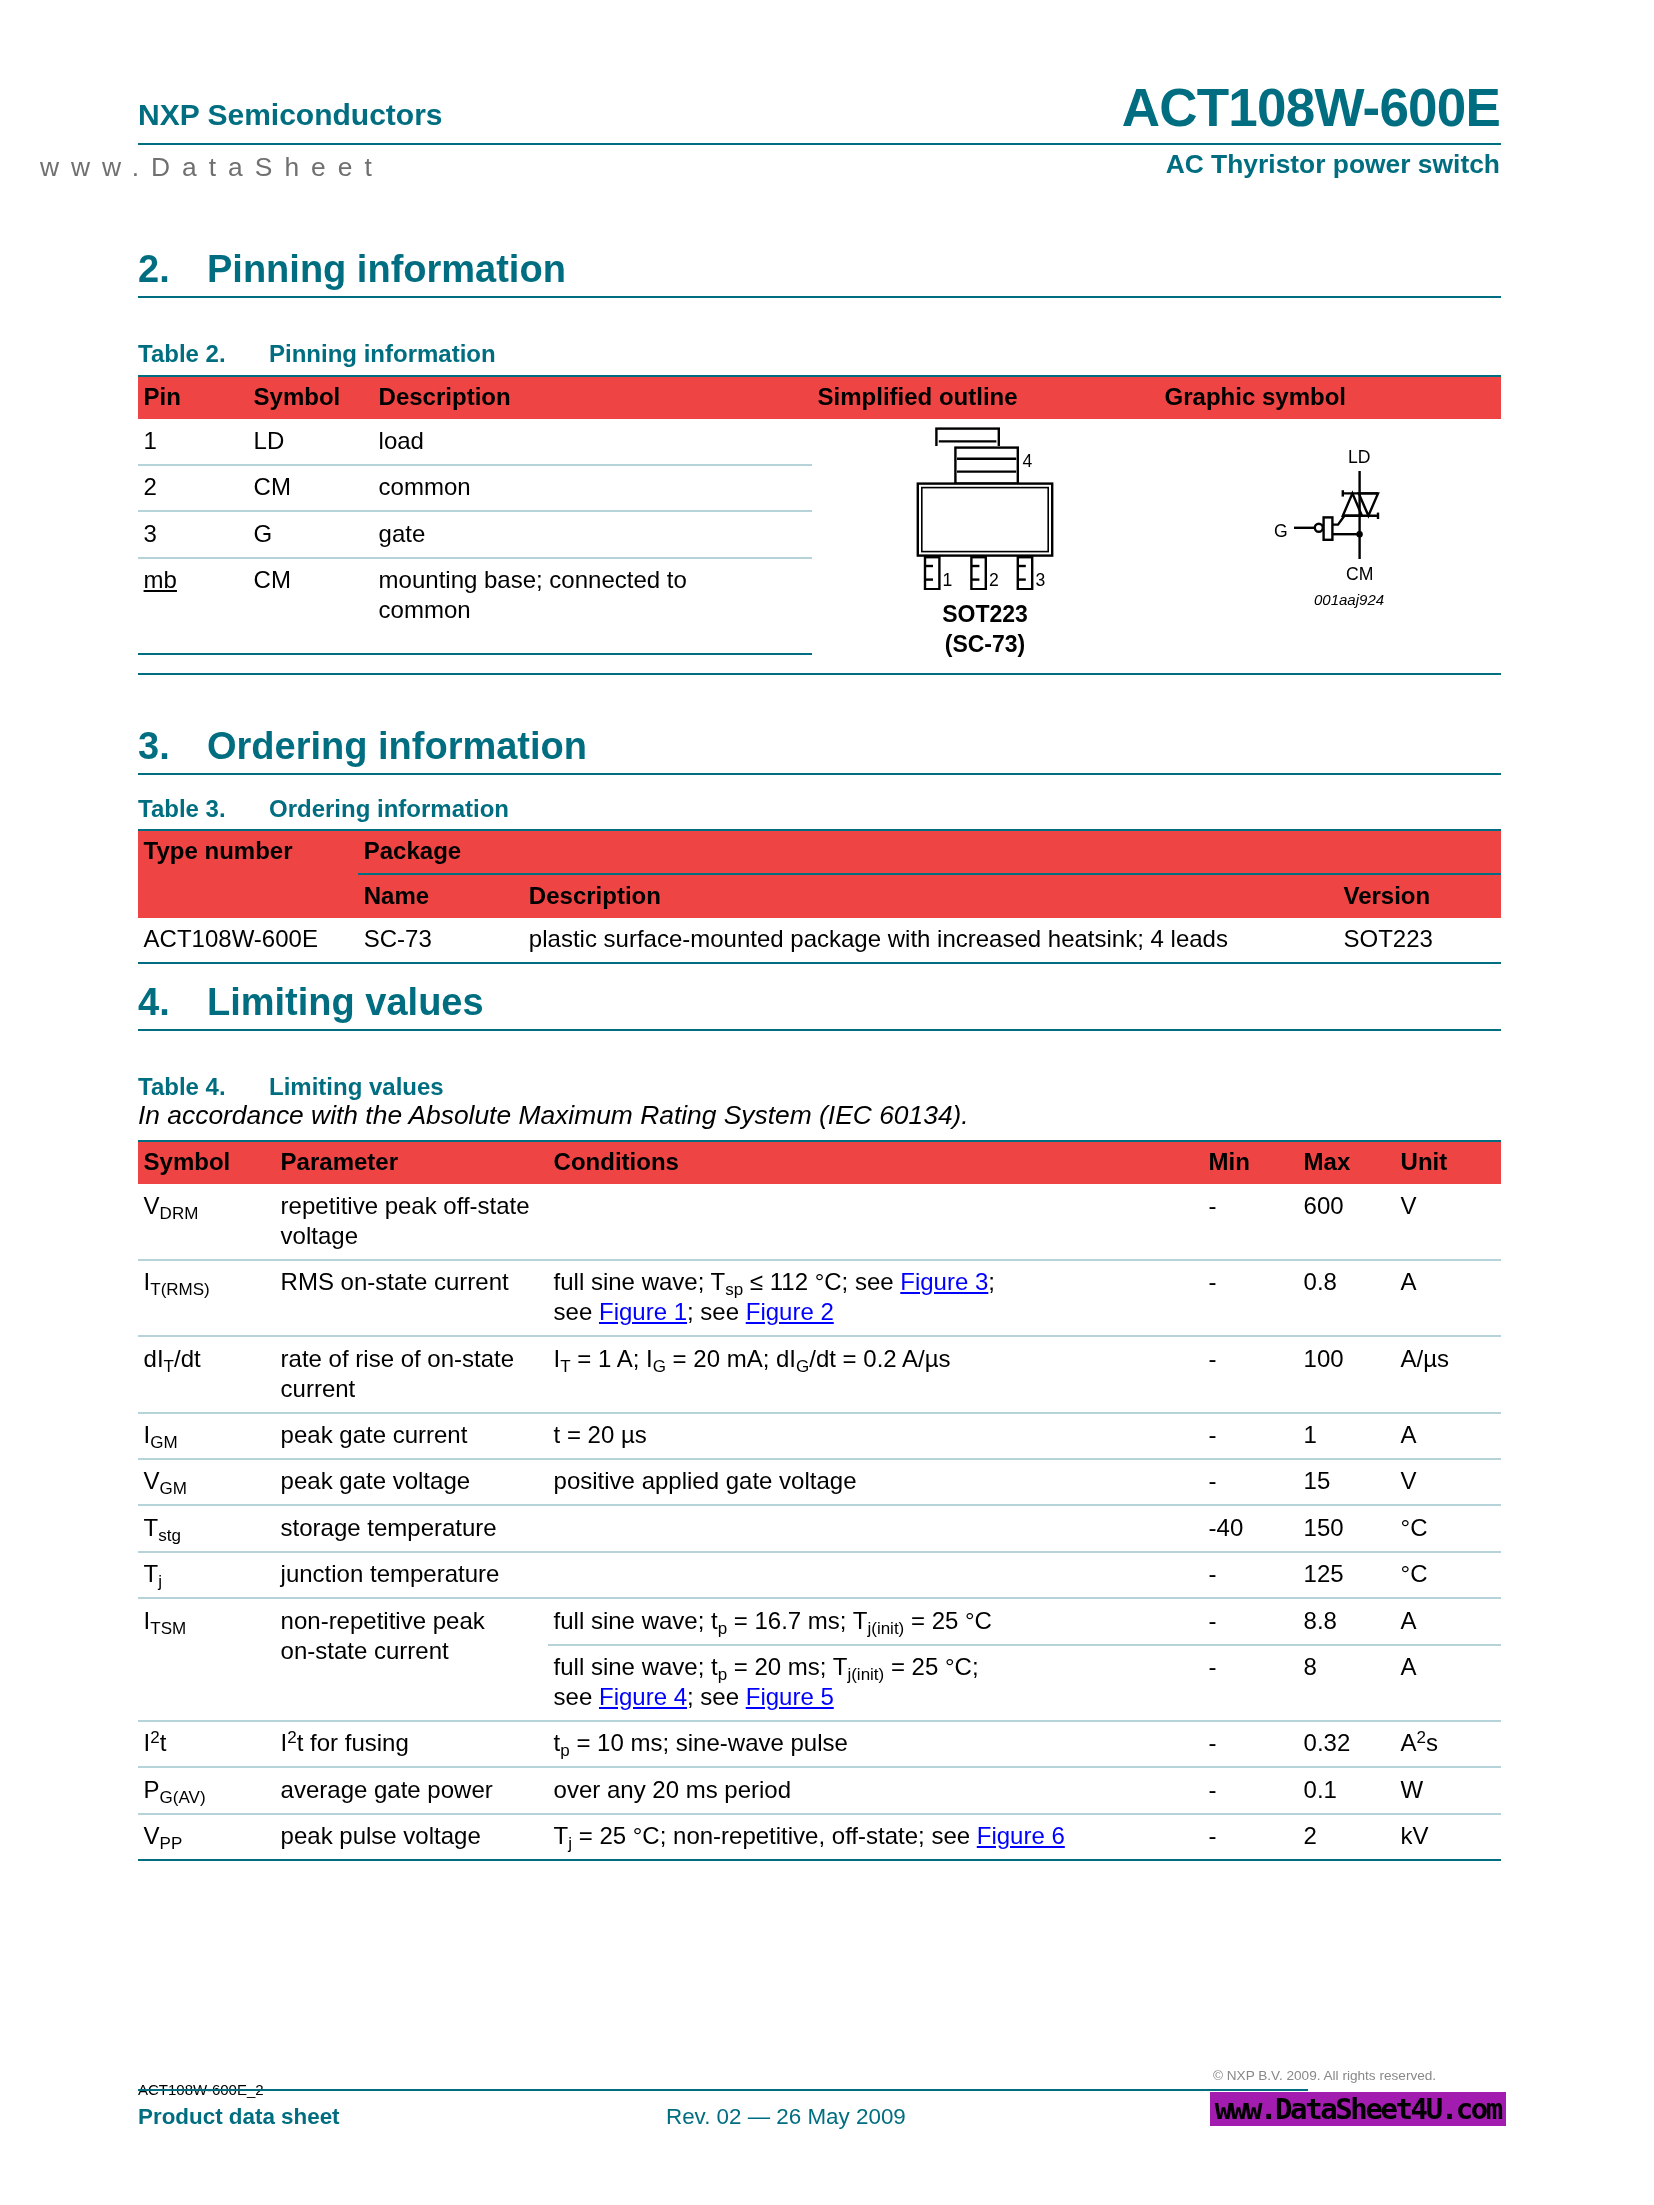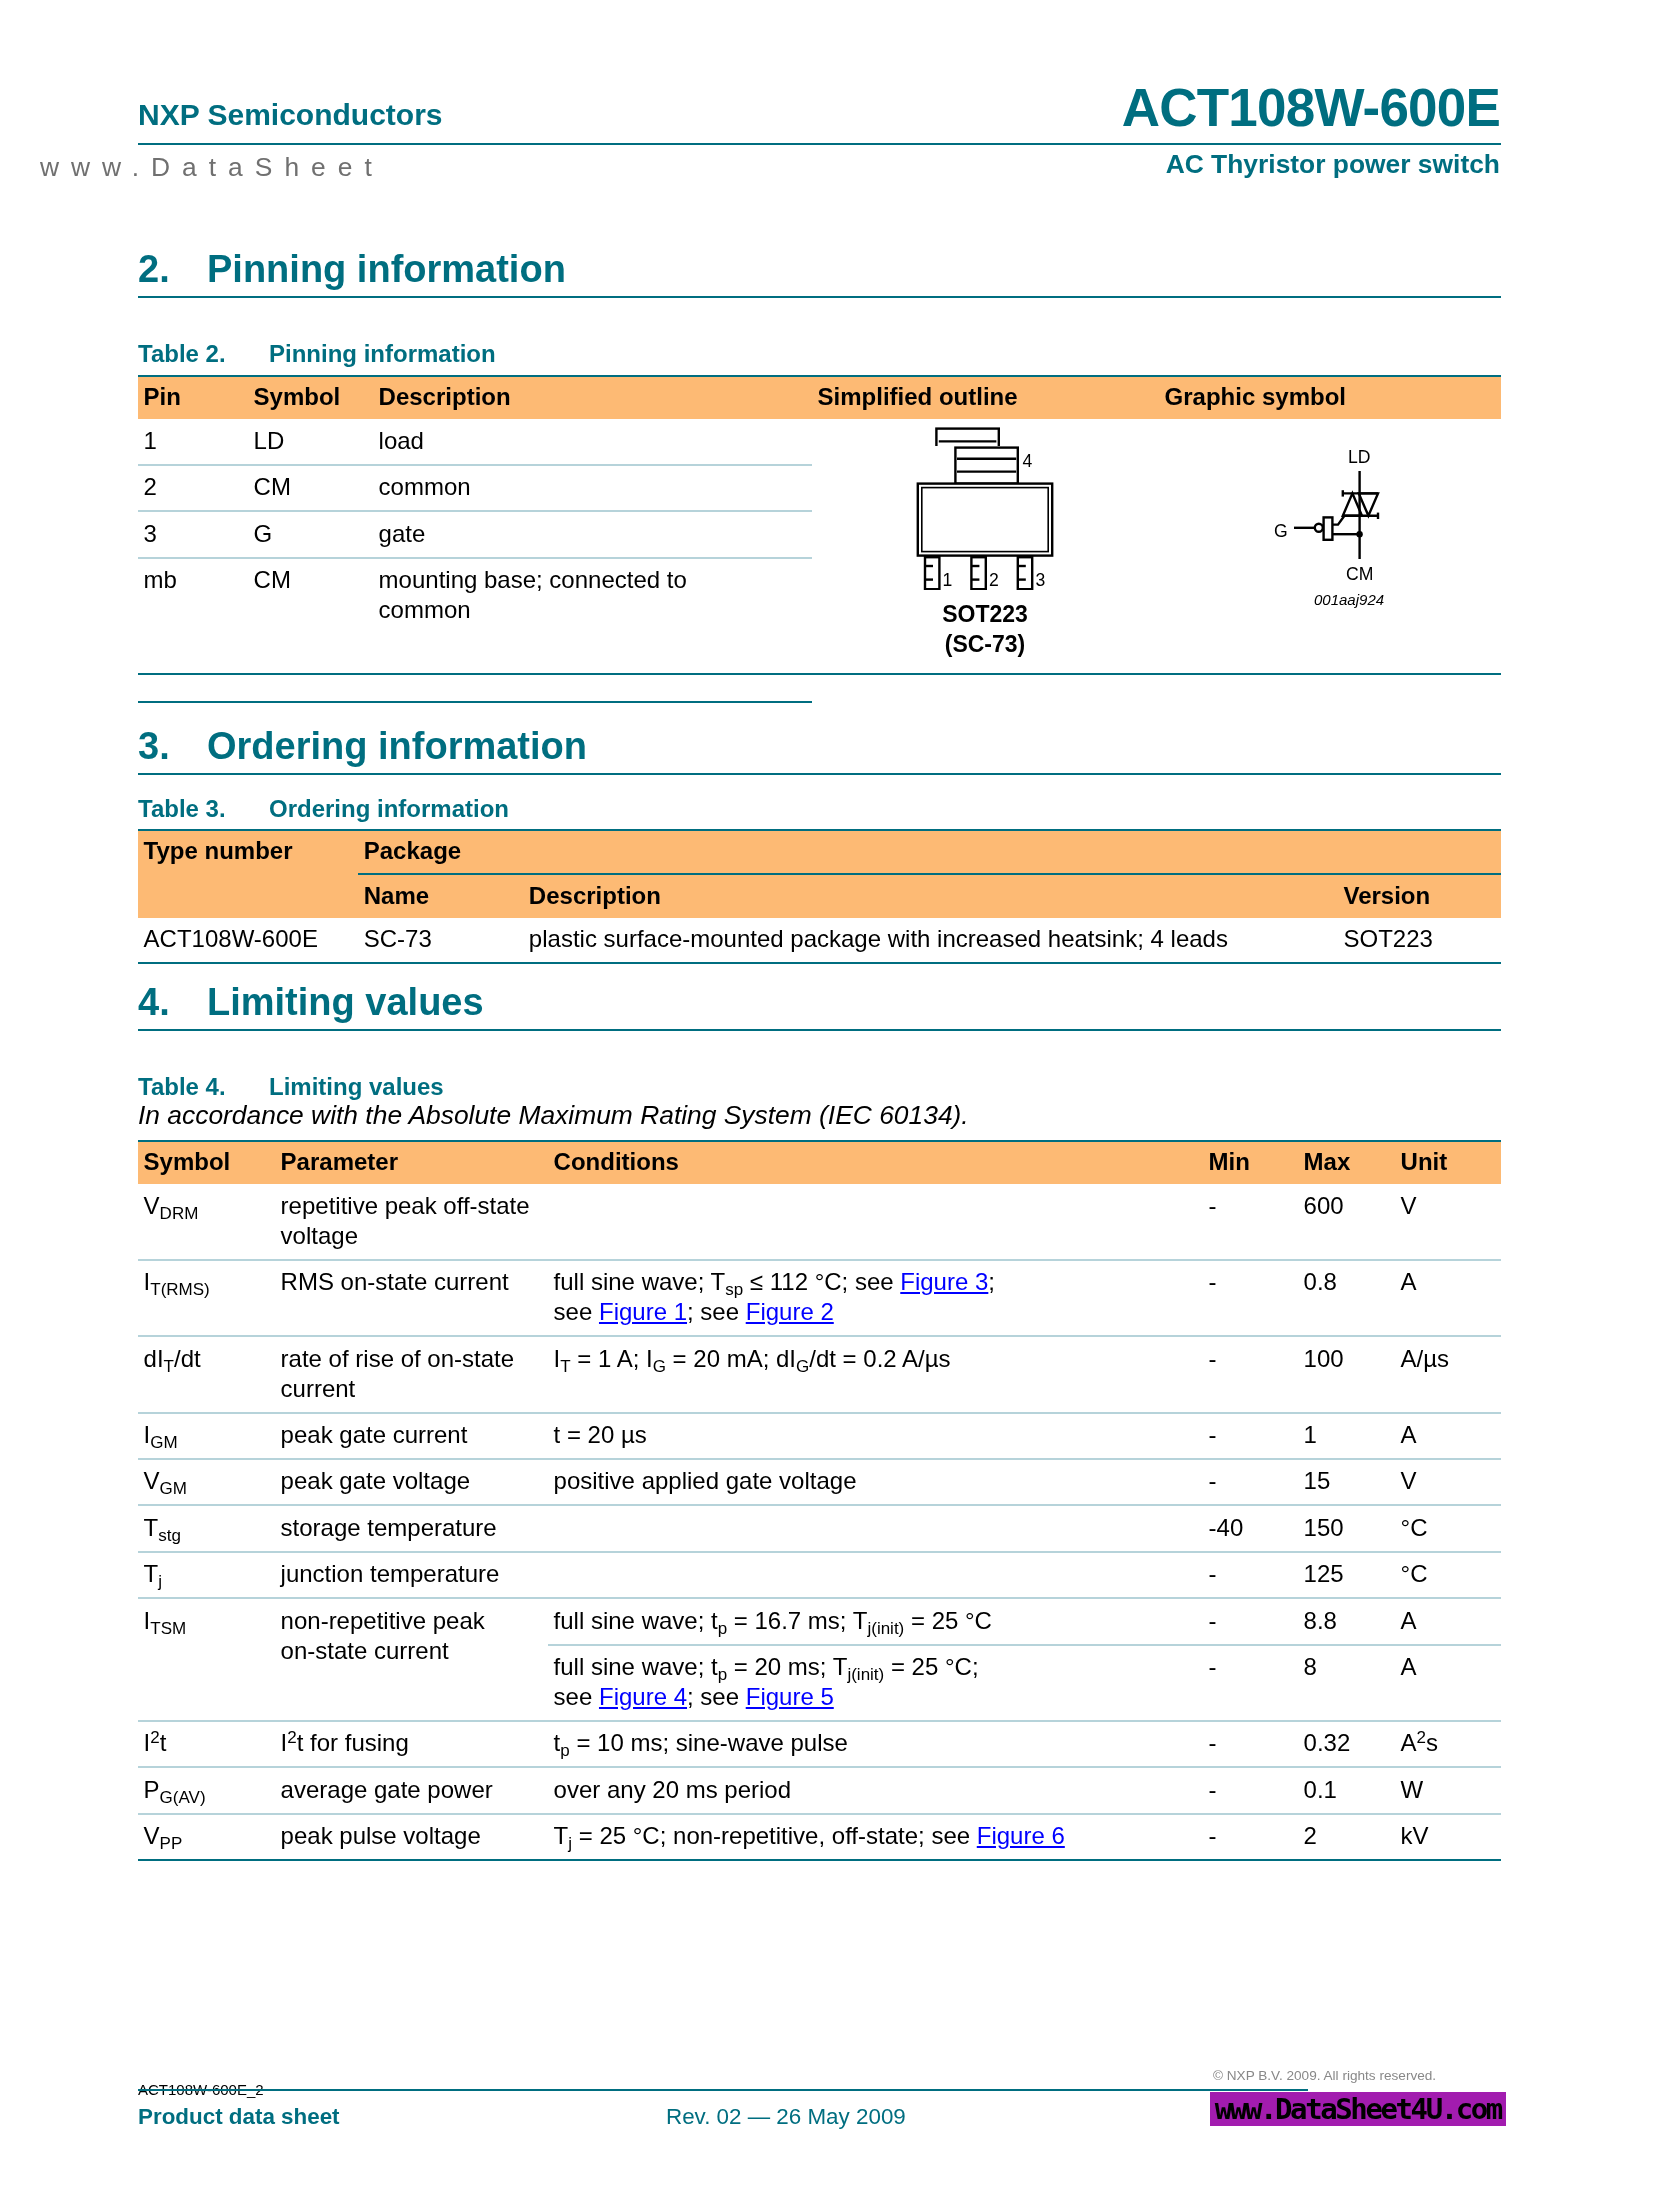--- a/index.html
+++ b/index.html
@@ -48,21 +48,21 @@
   .tbl-note {
     position: absolute; left: 138px;
     font-size: 26.4px; font-style: italic;
   }
 
   table.dt {
     position: absolute; left: 138px; width: 1363px;
     border-collapse: collapse; font-size: 24px;
   }
   table.dt th {
-    background: #fdba74; font-weight: bold; text-align: left;
+    background: #ef4444; font-weight: bold; text-align: left;
     padding: 6.4px 5.6px 8px 5.6px; vertical-align: top;
   }
   table.dt thead tr:first-child th { border-top: 2.4px solid #006e80; }
   table.dt td {
     padding: 6.4px 5.6px 8px 5.6px; vertical-align: top; line-height: 30px;
   }
   table.dt tbody tr td { border-top: 2.4px solid #b6d3da; }
   table.dt tbody tr:first-child td { border-top: none; }
   table.dt tbody tr:last-child td { border-bottom: 2.4px solid #006e80; }
   sub { font-size: 17px; vertical-align: -4.8px; line-height: 0; }
@@ -155,21 +155,21 @@
       <td>2</td>
       <td>CM</td>
       <td>common</td>
     </tr>
     <tr>
       <td>3</td>
       <td>G</td>
       <td>gate</td>
     </tr>
     <tr>
-      <td style="height:144px;">mb</td>
+      <td style="height:96px;text-decoration:underline;">mb</td>
       <td>CM</td>
       <td style="padding-right:104px;">mounting base; connected to common</td>
     </tr>
   </tbody>
 </table>
 
 <div style="position:absolute; left:897px; top:446px; width:208px; height:224px; background:#fff;">
   <svg width="208" height="144" viewBox="0 0 260 180">
     <rect x="73" y="2" width="78" height="45" fill="#fff" stroke="#000" stroke-width="3"></rect>
     <line x1="75" y1="16" x2="149" y2="16" stroke="#000" stroke-width="3"></line>

